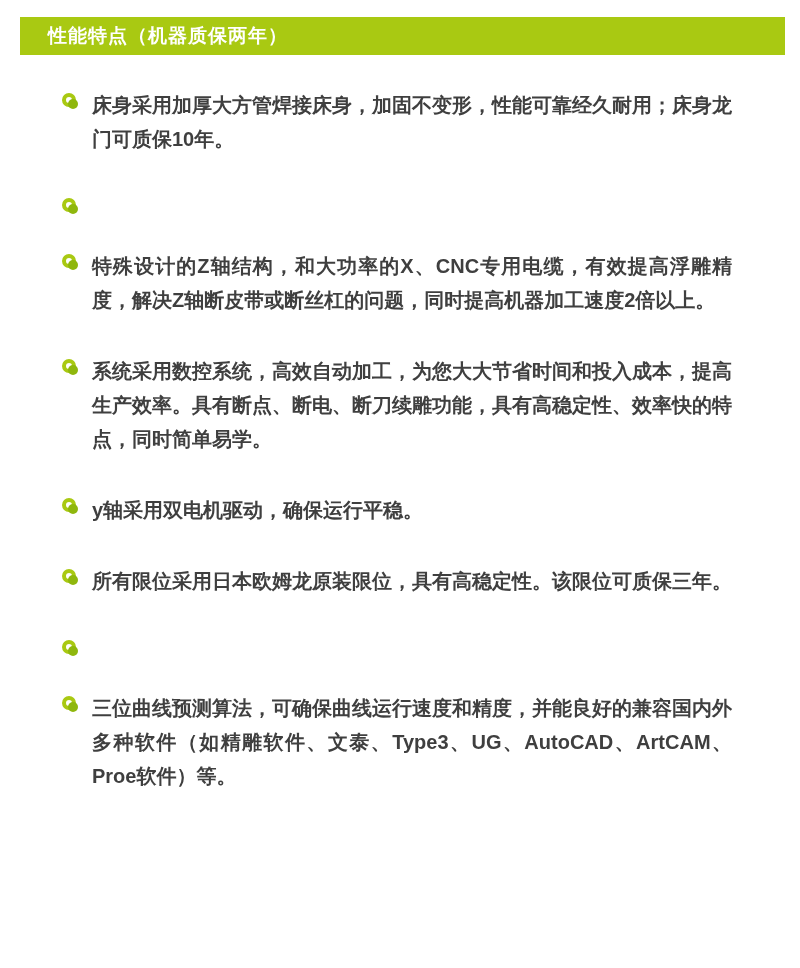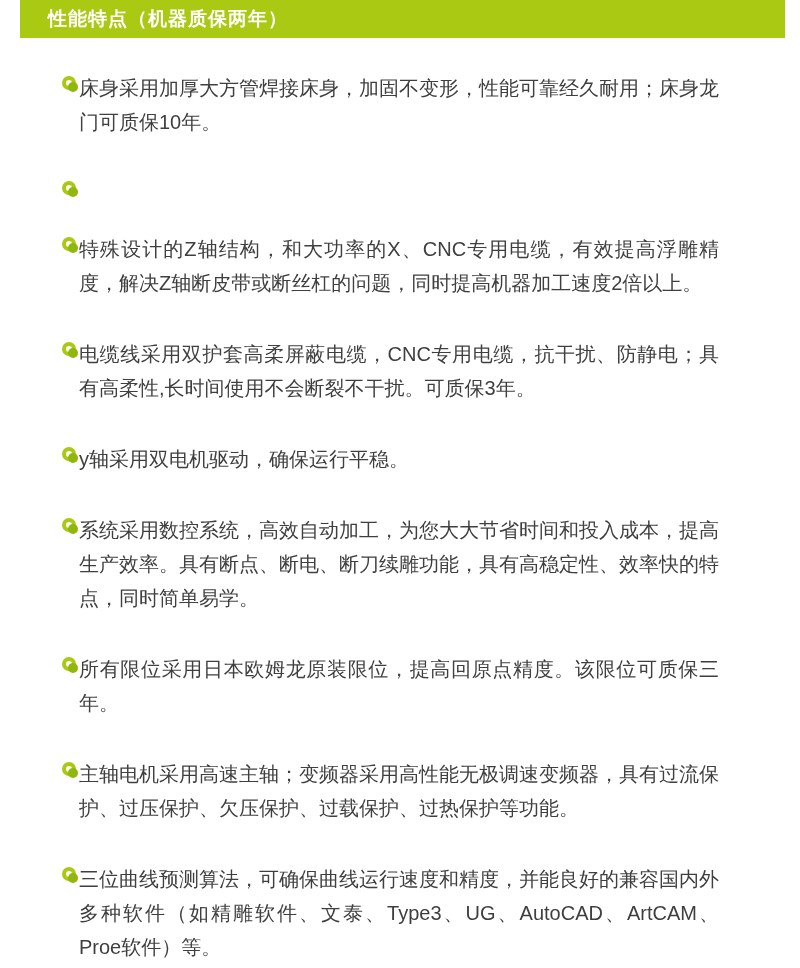--- a/index.html
+++ b/index.html
@@ -15,21 +15,21 @@
     padding: 0;
   }
   body {
     width: 800px;
     height: 968px;
     background: var(--background);
     font-family: "Liberation Sans", "DejaVu Sans", sans-serif;
     overflow: hidden;
   }
   .banner {
-    margin: 0 15px 0 20px;
+    margin: 17px 15px 0 20px;
     width: 765px;
     height: 38px;
     background: var(--accent-green);
     display: flex;
     align-items: center;
     padding-left: 28px;
   }
   .banner-title {
     color: var(--header-text);
     font-size: 19px;
@@ -59,26 +59,27 @@
     content: "";
     position: absolute;
     left: 2px;
     top: 2px;
     width: 10px;
     height: 10px;
     border-radius: 50%;
     background: var(--bullet-dot-green);
   }
   .feature-text {
-    margin-left: 3px;
+    margin-left: 16px;
     width: 640px;
     font-size: 20px;
     line-height: 34px;
     color: var(--text);
     text-align: justify;
+    font-weight: bold;
   }
 </style>
 </head>
 <body>
 
 <div class="banner">
   <span class="banner-title">性能特点（机器质保两年）</span>
 </div>
 
 <div class="feature-list">
@@ -88,35 +89,30 @@
   </div>
   <div class="feature-item">
     <span class="bullet"></span>
   </div>
   <div class="feature-item">
     <span class="bullet"></span>
     <div class="feature-text">特殊设计的Z轴结构，和大功率的X、CNC专用电缆，有效提高浮雕精度，解决Z轴断皮带或断丝杠的问题，同时提高机器加工速度2倍以上。</div>
   </div>
   <div class="feature-item">
     <span class="bullet"></span>
-    <div class="feature-text">电缆线采用双护套高柔屏蔽电缆，CNC专用电缆，抗干扰、防静电；具有高柔性,长时间使用不会断裂不干扰。可质保3年。</div>
+    <div class="feature-text">系统采用数控系统，高效自动加工，为您大大节省时间和投入成本，提高生产效率。具有断点、断电、断刀续雕功能，具有高稳定性、效率快的特点，同时简单易学。</div>
   </div>
   <div class="feature-item">
     <span class="bullet"></span>
     <div class="feature-text">y轴采用双电机驱动，确保运行平稳。</div>
   </div>
   <div class="feature-item">
     <span class="bullet"></span>
-    <div class="feature-text">系统采用数控系统，高效自动加工，为您大大节省时间和投入成本，提高生产效率。具有断点、断电、断刀续雕功能，具有高稳定性、效率快的特点，同时简单易学。</div>
+    <div class="feature-text">所有限位采用日本欧姆龙原装限位，具有高稳定性。该限位可质保三年。</div>
   </div>
   <div class="feature-item">
     <span class="bullet"></span>
-    <div class="feature-text">所有限位采用日本欧姆龙原装限位，提高回原点精度。该限位可质保三年。</div>
-  </div>
-  <div class="feature-item">
-    <span class="bullet"></span>
-    <div class="feature-text">主轴电机采用高速主轴；变频器采用高性能无极调速变频器，具有过流保护、过压保护、欠压保护、过载保护、过热保护等功能。</div>
   </div>
   <div class="feature-item">
     <span class="bullet"></span>
     <div class="feature-text">三位曲线预测算法，可确保曲线运行速度和精度，并能良好的兼容国内外多种软件（如精雕软件、文泰、Type3、UG、AutoCAD、ArtCAM、Proe软件）等。</div>
   </div>
 </div>
 
 </body></html>

